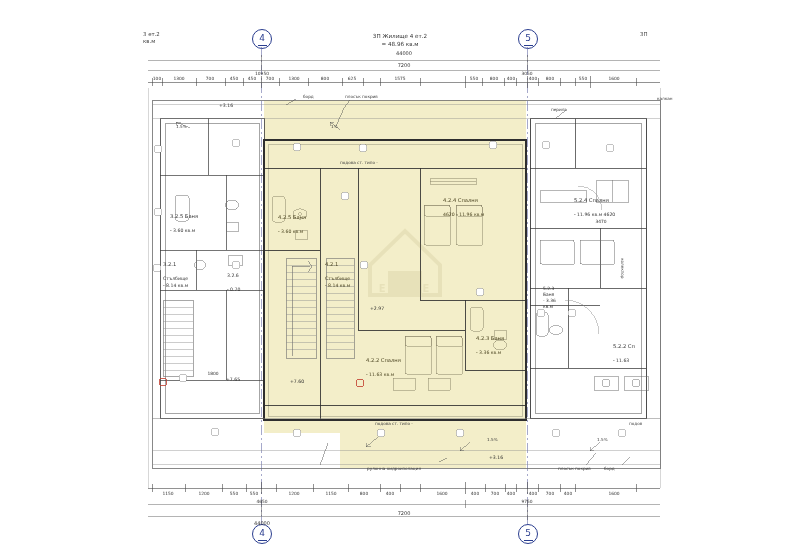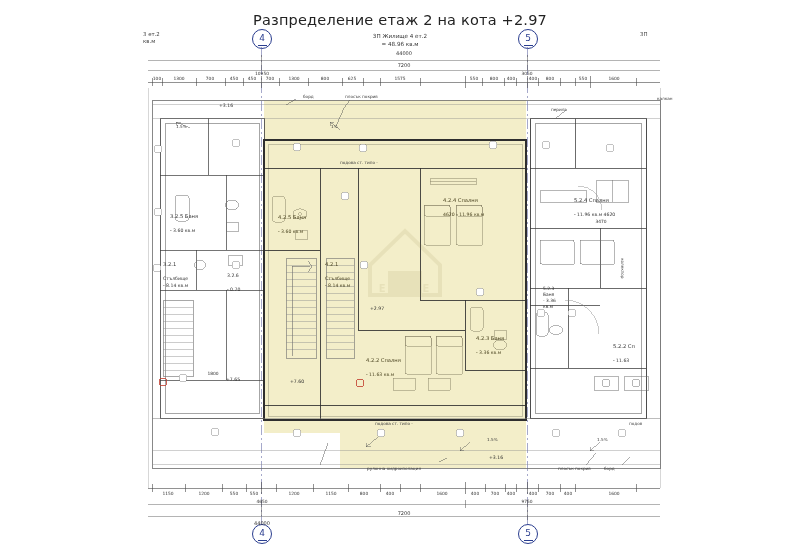--- a/index.html
+++ b/index.html
@@ -39,21 +39,20 @@
   .wm{position:absolute;left:330px;top:205px;width:150px;height:115px;
       opacity:.10;pointer-events:none;}
   .wm .wmtxt{position:absolute;left:0;right:0;top:78px;text-align:center;
              font-size:10px;letter-spacing:2px;color:#8a7a3a;font-weight:bold;}
 </style>
 </head>
 <body>
 
 <div id="sheet">
 
-  <div class="title">Разпределение етаж 2 на кота +2.97</div>
   <div class="subtitle">ЗП Жилище 4 ет.2
 = 48.96 кв.м</div>
   <div class="cornerlabel" style="left:143px;top:31px;">3 ет.2
 кв.м</div>
   <div class="cornerlabel" style="left:640px;top:31px;">ЗП</div>
 
   <div class="bubble" style="left:252px;top:29px;">
       <span>4</span>
     </div>
   <div class="bubble" style="left:518px;top:29px;">

